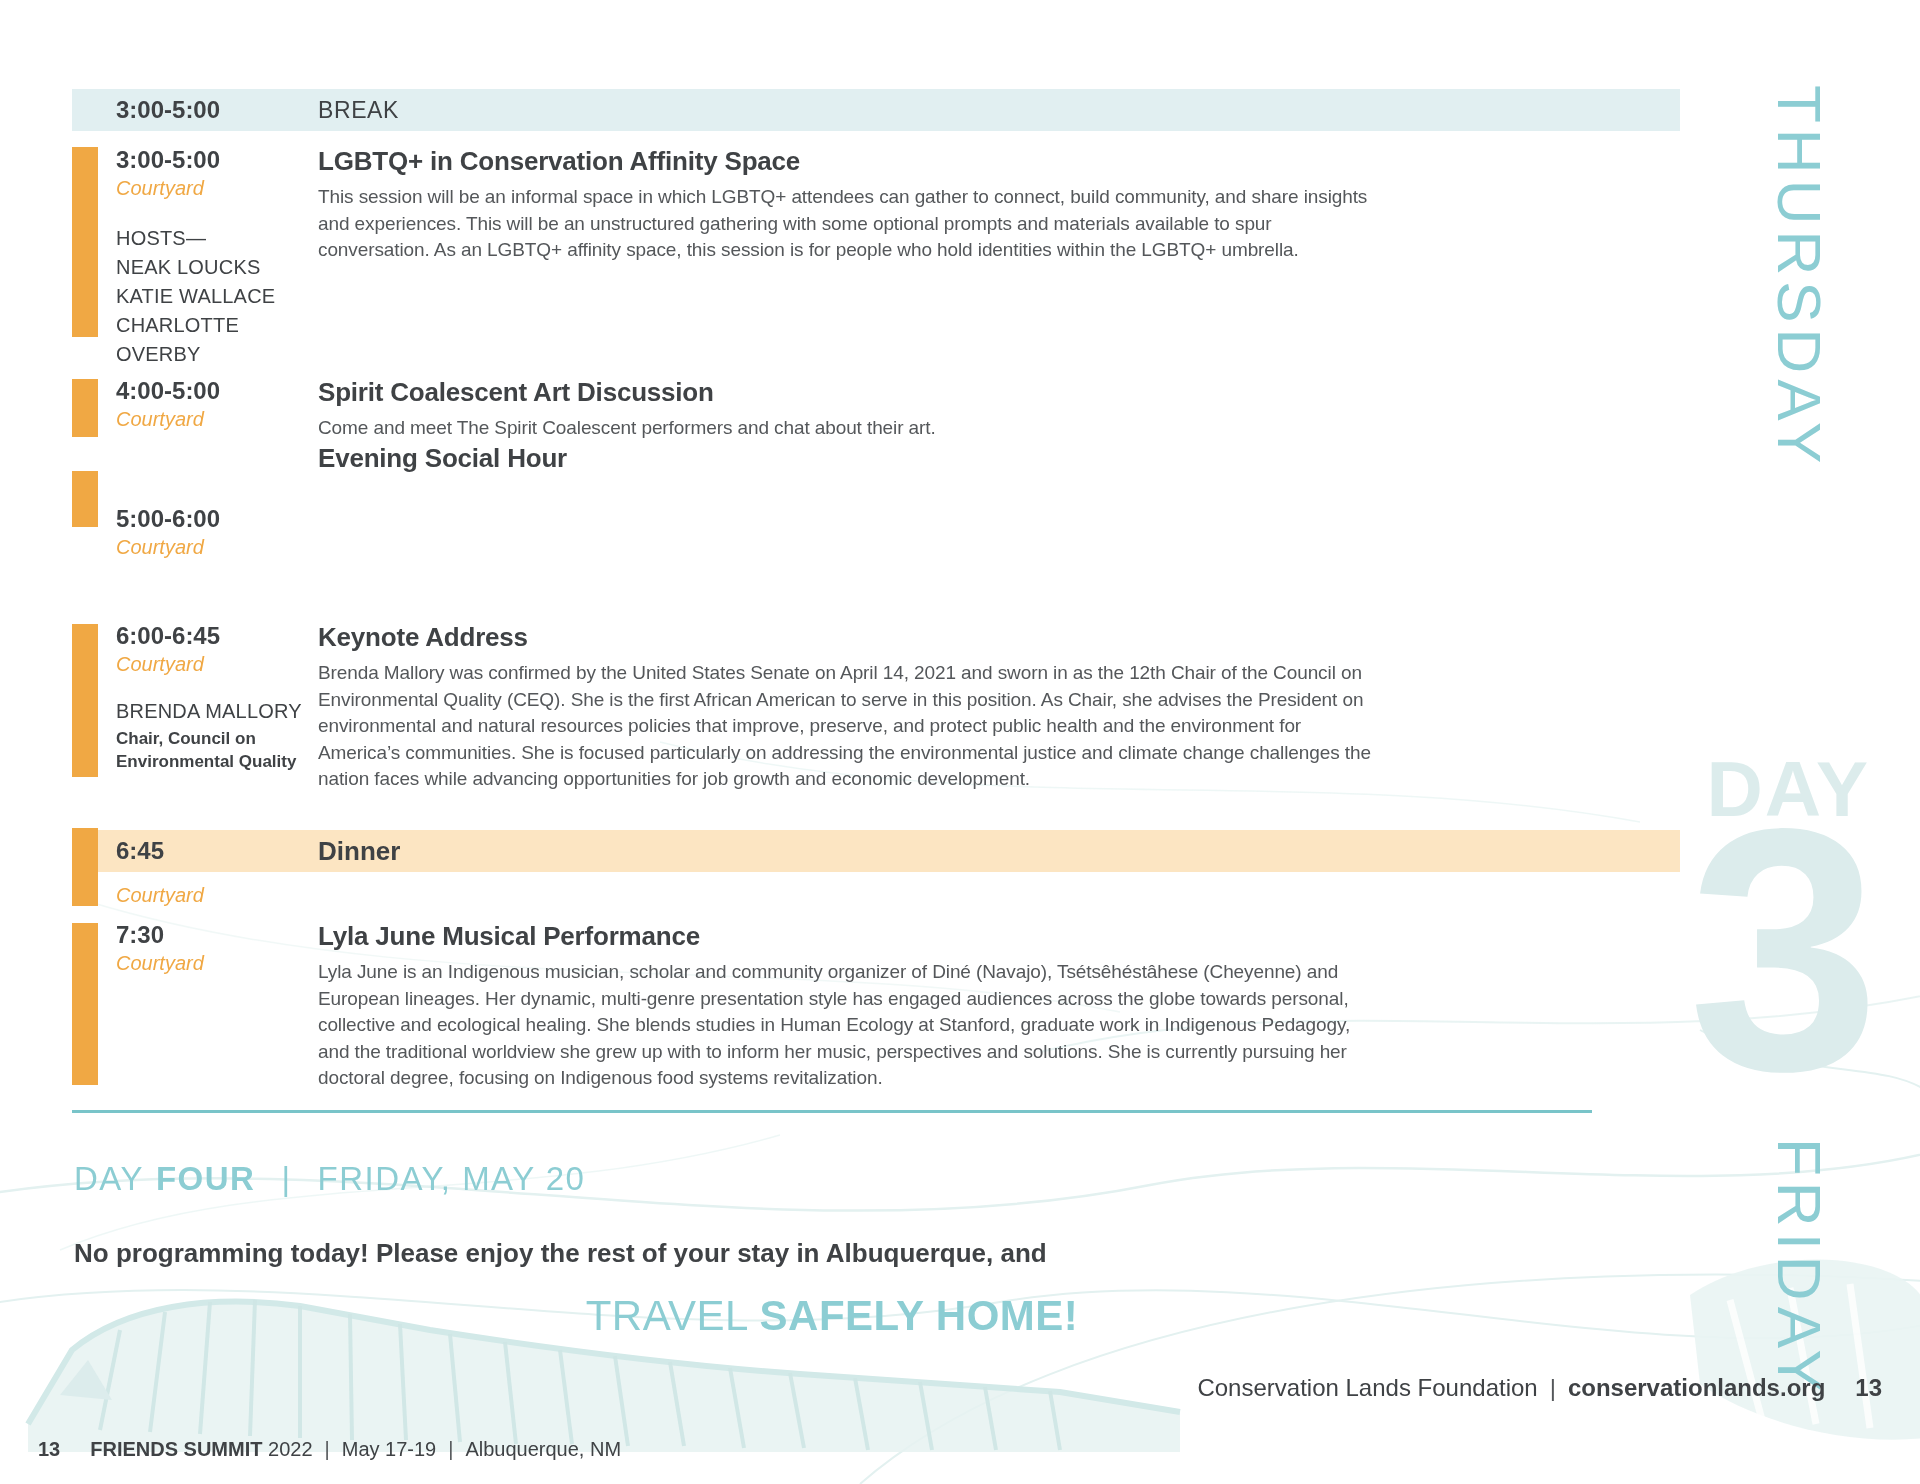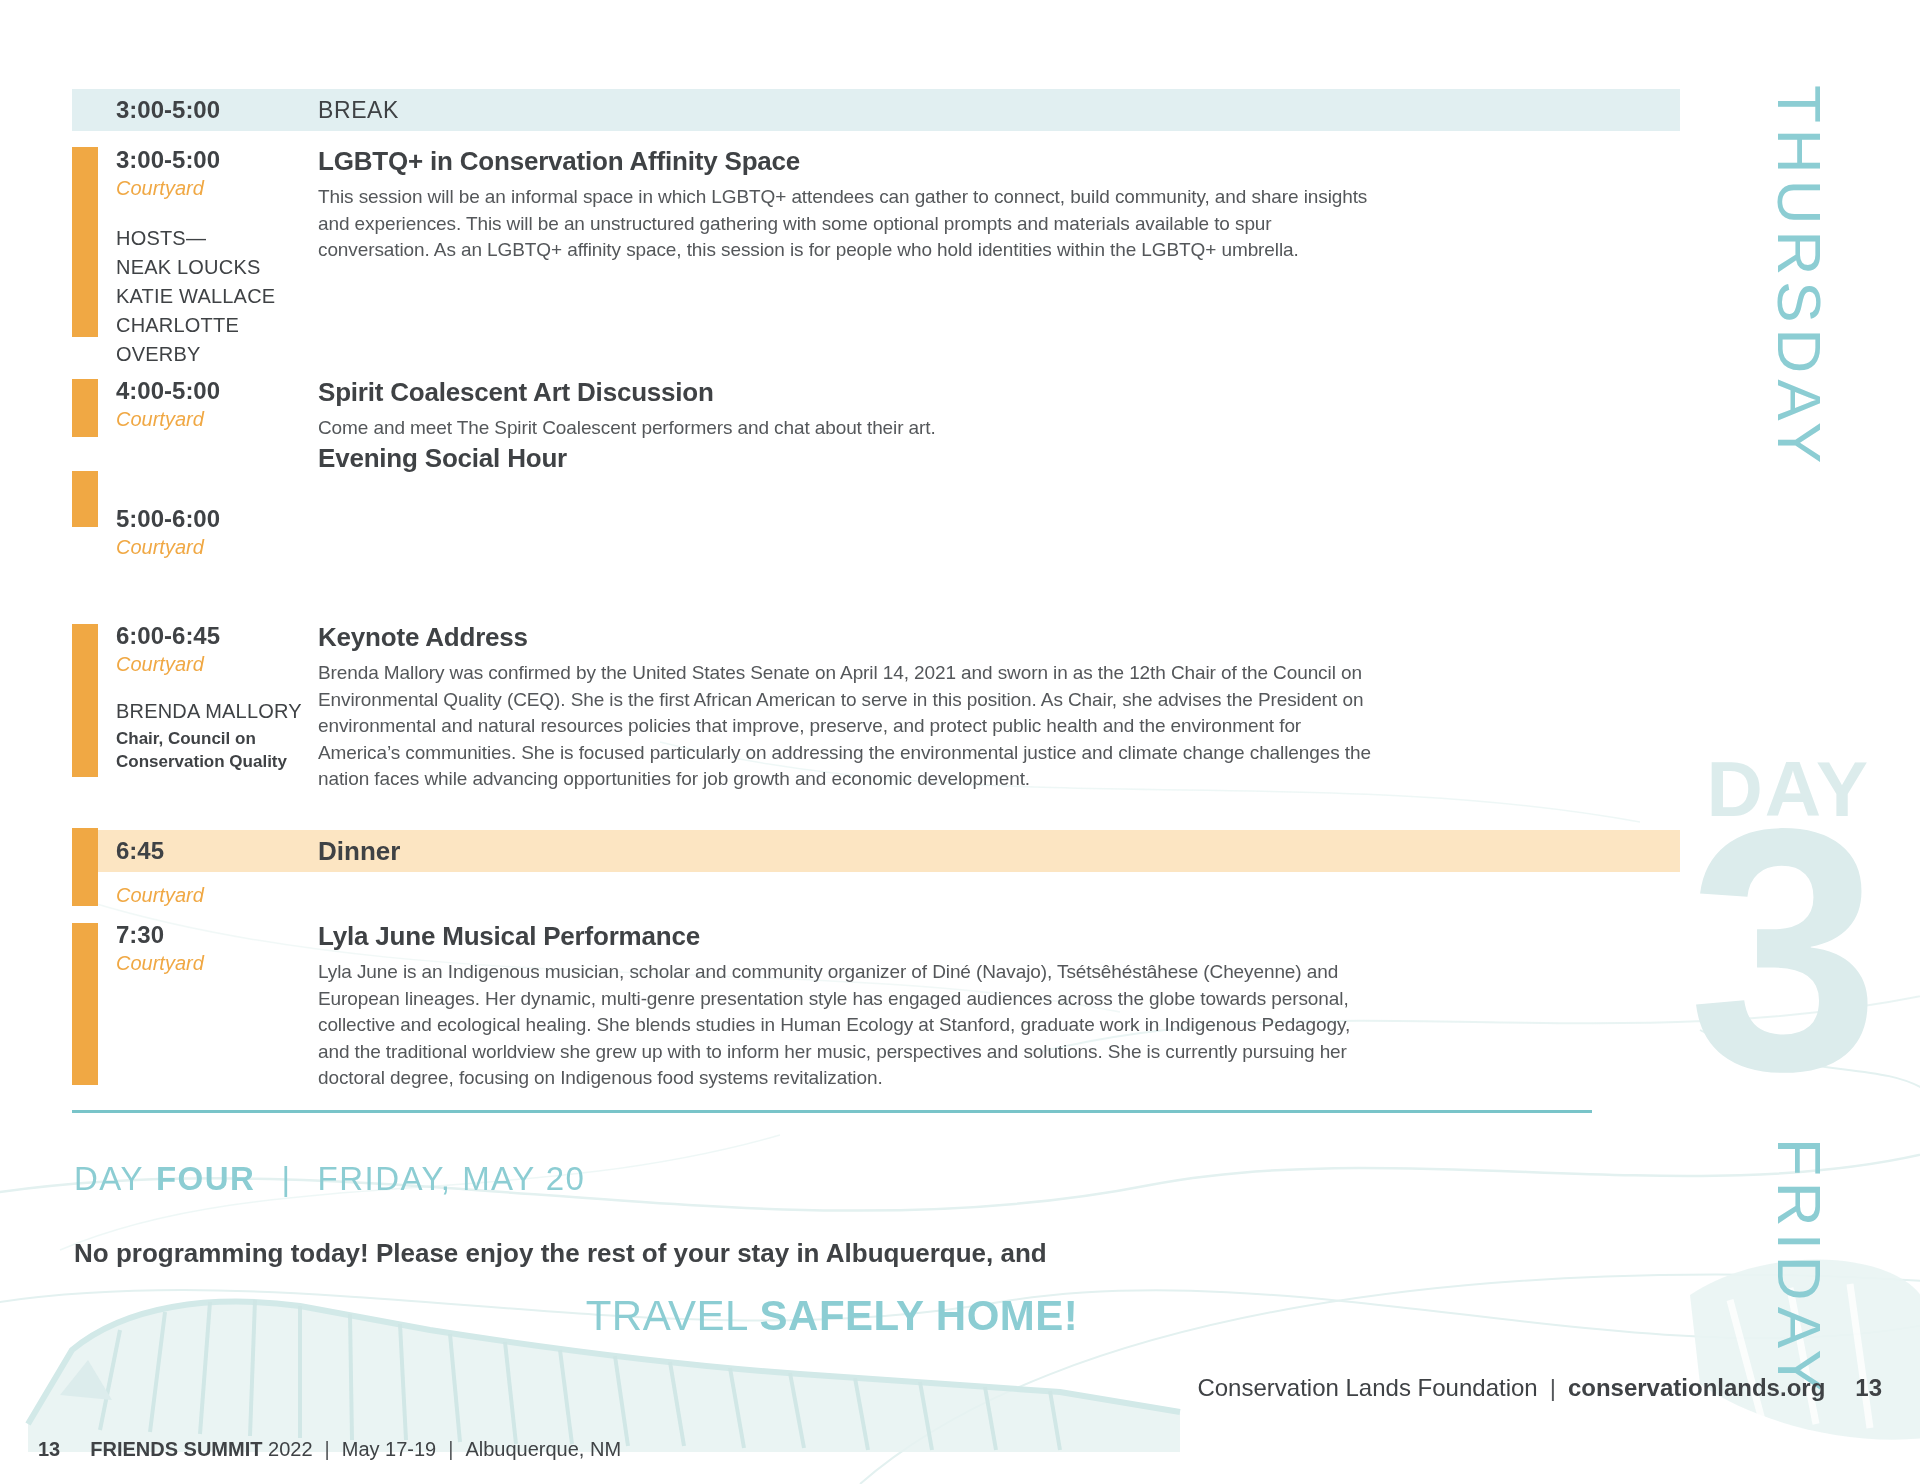--- a/index.html
+++ b/index.html
@@ -181,21 +181,21 @@
   </div>
 
 
   <div class="bar bar-keynote"></div>
   <div class="timecol tc-keynote">
     <div class="t-time">6:00-6:45</div>
     <div class="t-loc">Courtyard</div>
     <div class="t-speaker">BRENDA MALLORY</div>
     <div class="t-speaker-title">
       <div>Chair, Council on</div>
-      <div>Conservation Quality</div>
+      <div>Environmental Quality</div>
     </div>
   </div>
   <div class="content ct-keynote">
     <div class="s-title">Keynote Address</div>
     <div class="s-desc">Brenda Mallory was confirmed by the United States Senate on April 14, 2021 and sworn in as the 12th Chair of the Council on Environmental Quality (CEQ). She is the first African American to serve in this position. As Chair, she advises the President on environmental and natural resources policies that improve, preserve, and protect public health and the environment for America’s communities. She is focused particularly on addressing the environmental justice and climate change challenges the nation faces while advancing opportunities for job growth and economic development.</div>
   </div>
 
   <div class="band peach" id="band-dinner">
     <span class="b-time">6:45</span>
     <span class="b-label">Dinner</span>

